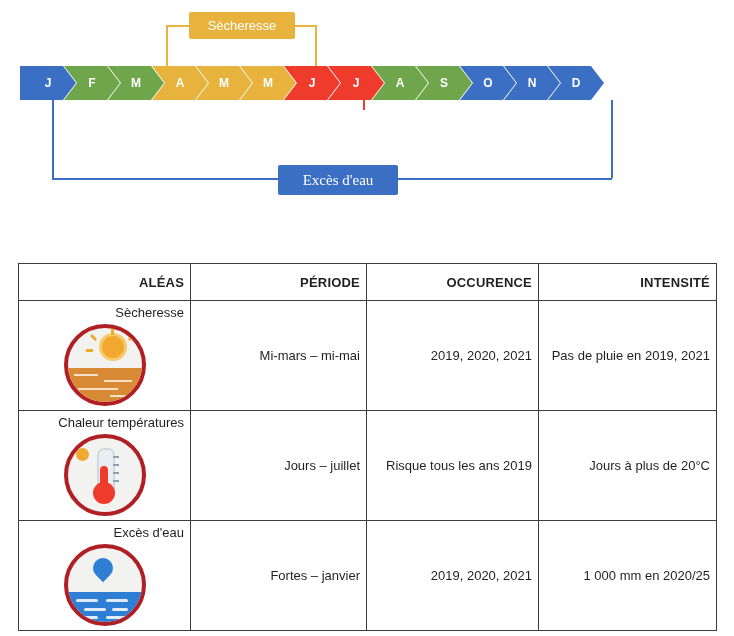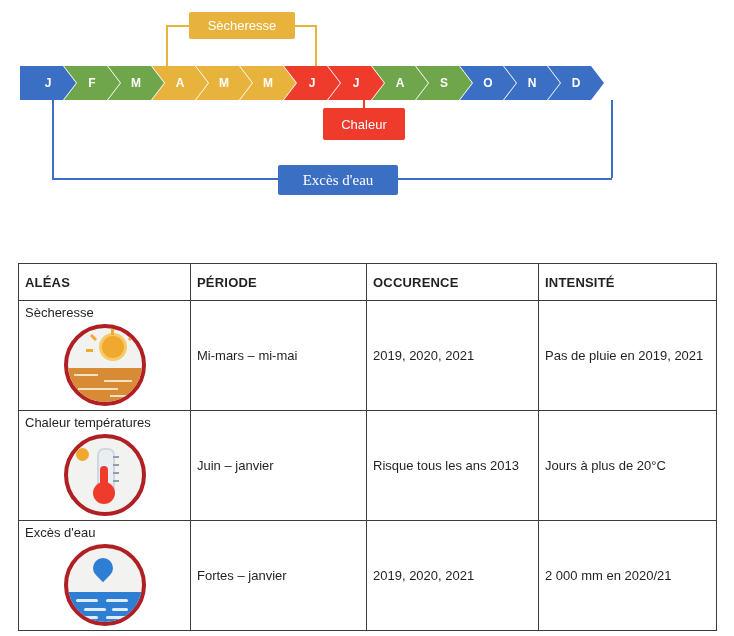--- a/index.html
+++ b/index.html
@@ -99,21 +99,21 @@
     position: absolute;
     left: 18px;
     top: 263px;
     width: 698px;
     border-collapse: collapse;
     table-layout: fixed;
   }
   #hazard-table th,
   #hazard-table td {
     border: 1px solid #3c3c3c;
-    text-align: left;
+    text-align: right;
     vertical-align: middle;
     font-size: 13px;
     padding: 4px 6px;
     margin-left: 36px;
   }
   #hazard-table th {
     font-weight: 700;
     font-size: 13px;
     height: 28px;
     letter-spacing: 0.2px;
@@ -262,21 +262,20 @@
   <div class="line vline gold" style="left:315px; top:25px; height:56px;"></div>
 
   <div class="line vline red" style="left:363px; top:98px; height:12px;"></div>
 
   <div class="line vline blue" style="left:52px; top:100px; height:78px;"></div>
   <div class="line hline blue" style="left:52px; top:178px; width:228px;"></div>
   <div class="line hline blue" style="left:397px; top:178px; width:215px;"></div>
   <div class="line vline blue" style="left:611px; top:100px; height:78px;"></div>
 
   <div class="callout" id="callout-secheresse">Sècheresse</div>
-  <div class="callout" id="callout-chaleur">Chaleur</div>
   <div class="callout" id="callout-exces">Excès d'eau</div>
 
   <div id="month-strip">
     <div class="month-chevron" style="background: rgb(59, 111, 196);">
         <span>J</span>
       </div>
     <div class="month-chevron" style="background: rgb(111, 166, 75);">
         <span>F</span>
       </div>
     <div class="month-chevron" style="background: rgb(111, 166, 75);">
@@ -364,22 +363,22 @@
             <span class="thermo-body"></span>
             <span class="thermo-fill"></span>
             <span class="thermo-bulb"></span>
             <span class="thermo-tick" style="top:18px;"></span>
             <span class="thermo-tick" style="top:26px;"></span>
             <span class="thermo-tick" style="top:34px;"></span>
             <span class="thermo-tick" style="top:42px;"></span>
           </span>
         </span>
       </td>
-      <td>Juin – janvier</td>
-      <td>Risque tous les ans 2013</td>
+      <td>Jours – juillet</td>
+      <td>Risque tous les ans 2019</td>
       <td>Jours à plus de 20°C</td>
     </tr>
 
     <tr>
       <td class="alea-cell">
         <span class="alea-label">Excès d'eau</span>
         <span class="icon-wrap">
           <span class="pictogram">
             <span class="droplet"></span>
             <span class="water"></span>
@@ -387,16 +386,16 @@
             <span class="wave" style="left:38px; bottom:20px; width:22px;"></span>
             <span class="wave" style="left:16px; bottom:11px; width:22px;"></span>
             <span class="wave" style="left:44px; bottom:11px; width:16px;"></span>
             <span class="wave" style="left:8px; bottom:3px; width:22px;"></span>
             <span class="wave" style="left:38px; bottom:3px; width:22px;"></span>
           </span>
         </span>
       </td>
       <td>Fortes – janvier</td>
       <td>2019, 2020, 2021</td>
-      <td>2 000 mm en 2020/21</td>
+      <td>1 000 mm en 2020/25</td>
     </tr>
   </tbody>
 </table>
 
 </body></html>

